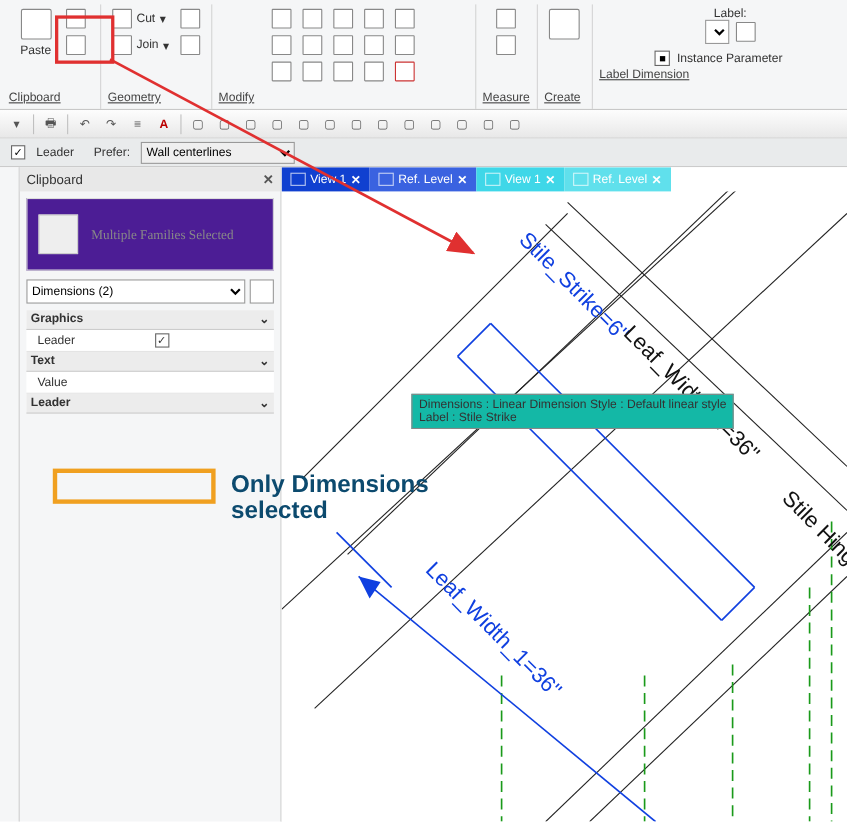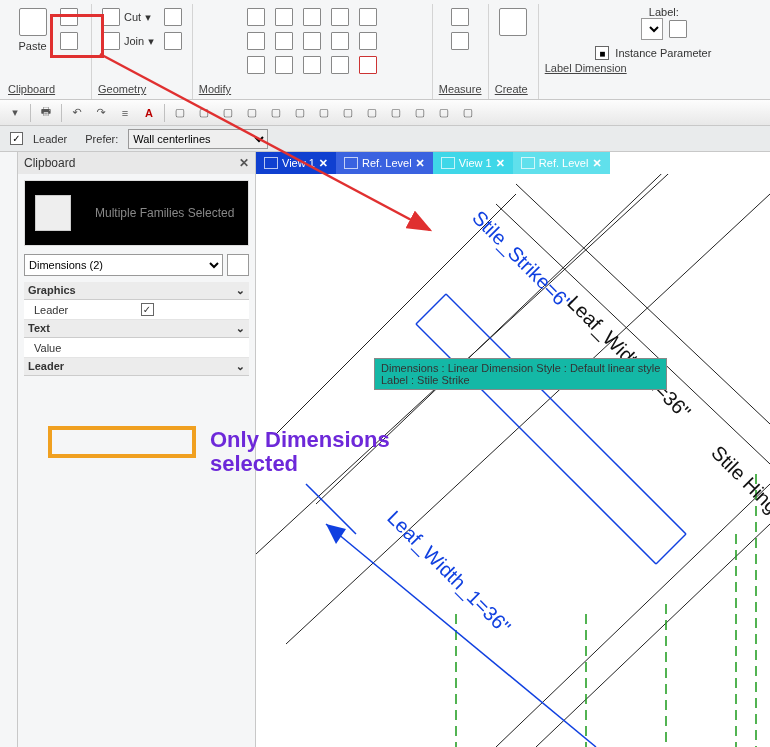--- a/index.html
+++ b/index.html
@@ -162,48 +162,48 @@
     display:flex;
     align-items:center;
     padding:0 6px;
     font-size:12px;
     position:relative;
   }
   .prop-header .close-x {
     margin-left:auto; cursor:pointer; font-weight:bold; color:#555;
   }
   .type-selector {
-    background:#000000;
+    background:#4c1d95;
     margin:6px;
     padding:14px 10px;
     color:#888;
     font-size:12px;
     border:1px solid #ddd;
-    display:flex; align-items:center; gap:24px;
+    display:flex; align-items:center; gap:12px;font-family:Liberation Serif, serif;
   }
   .type-selector .thumb { width:36px; height:36px; background:#eee; border:1px solid #ccc;}
   .filter-row {
     display:flex; align-items:center; gap:4px; padding: 2px 6px;
   }
   .filter-row select {
     flex:1; height:22px; font-size:11px; background:#fff; border:1px solid #999;
   }
   .edit-type-btn {
     width:22px; height:22px; border:1px solid #999; background:#fff; cursor:pointer;
   }
   .orange-box {
     position:absolute;
     border:4px solid #f0a020;
     pointer-events:none;
     z-index:60;
   }
   #orange-box-1 { left: 48px; top: 426px; width: 148px; height: 32px; }
   .annotation-text {
     position:absolute;
-    color:#6d28d9;
+    color:#0c4a6e;
     font-weight:bold;
     font-size:22px;
     z-index:60;
     line-height:1.1;
   }
   #anno1 { left: 210px; top: 428px; }
 
   .prop-grid {
     background:#fff;
     margin: 4px 6px;

